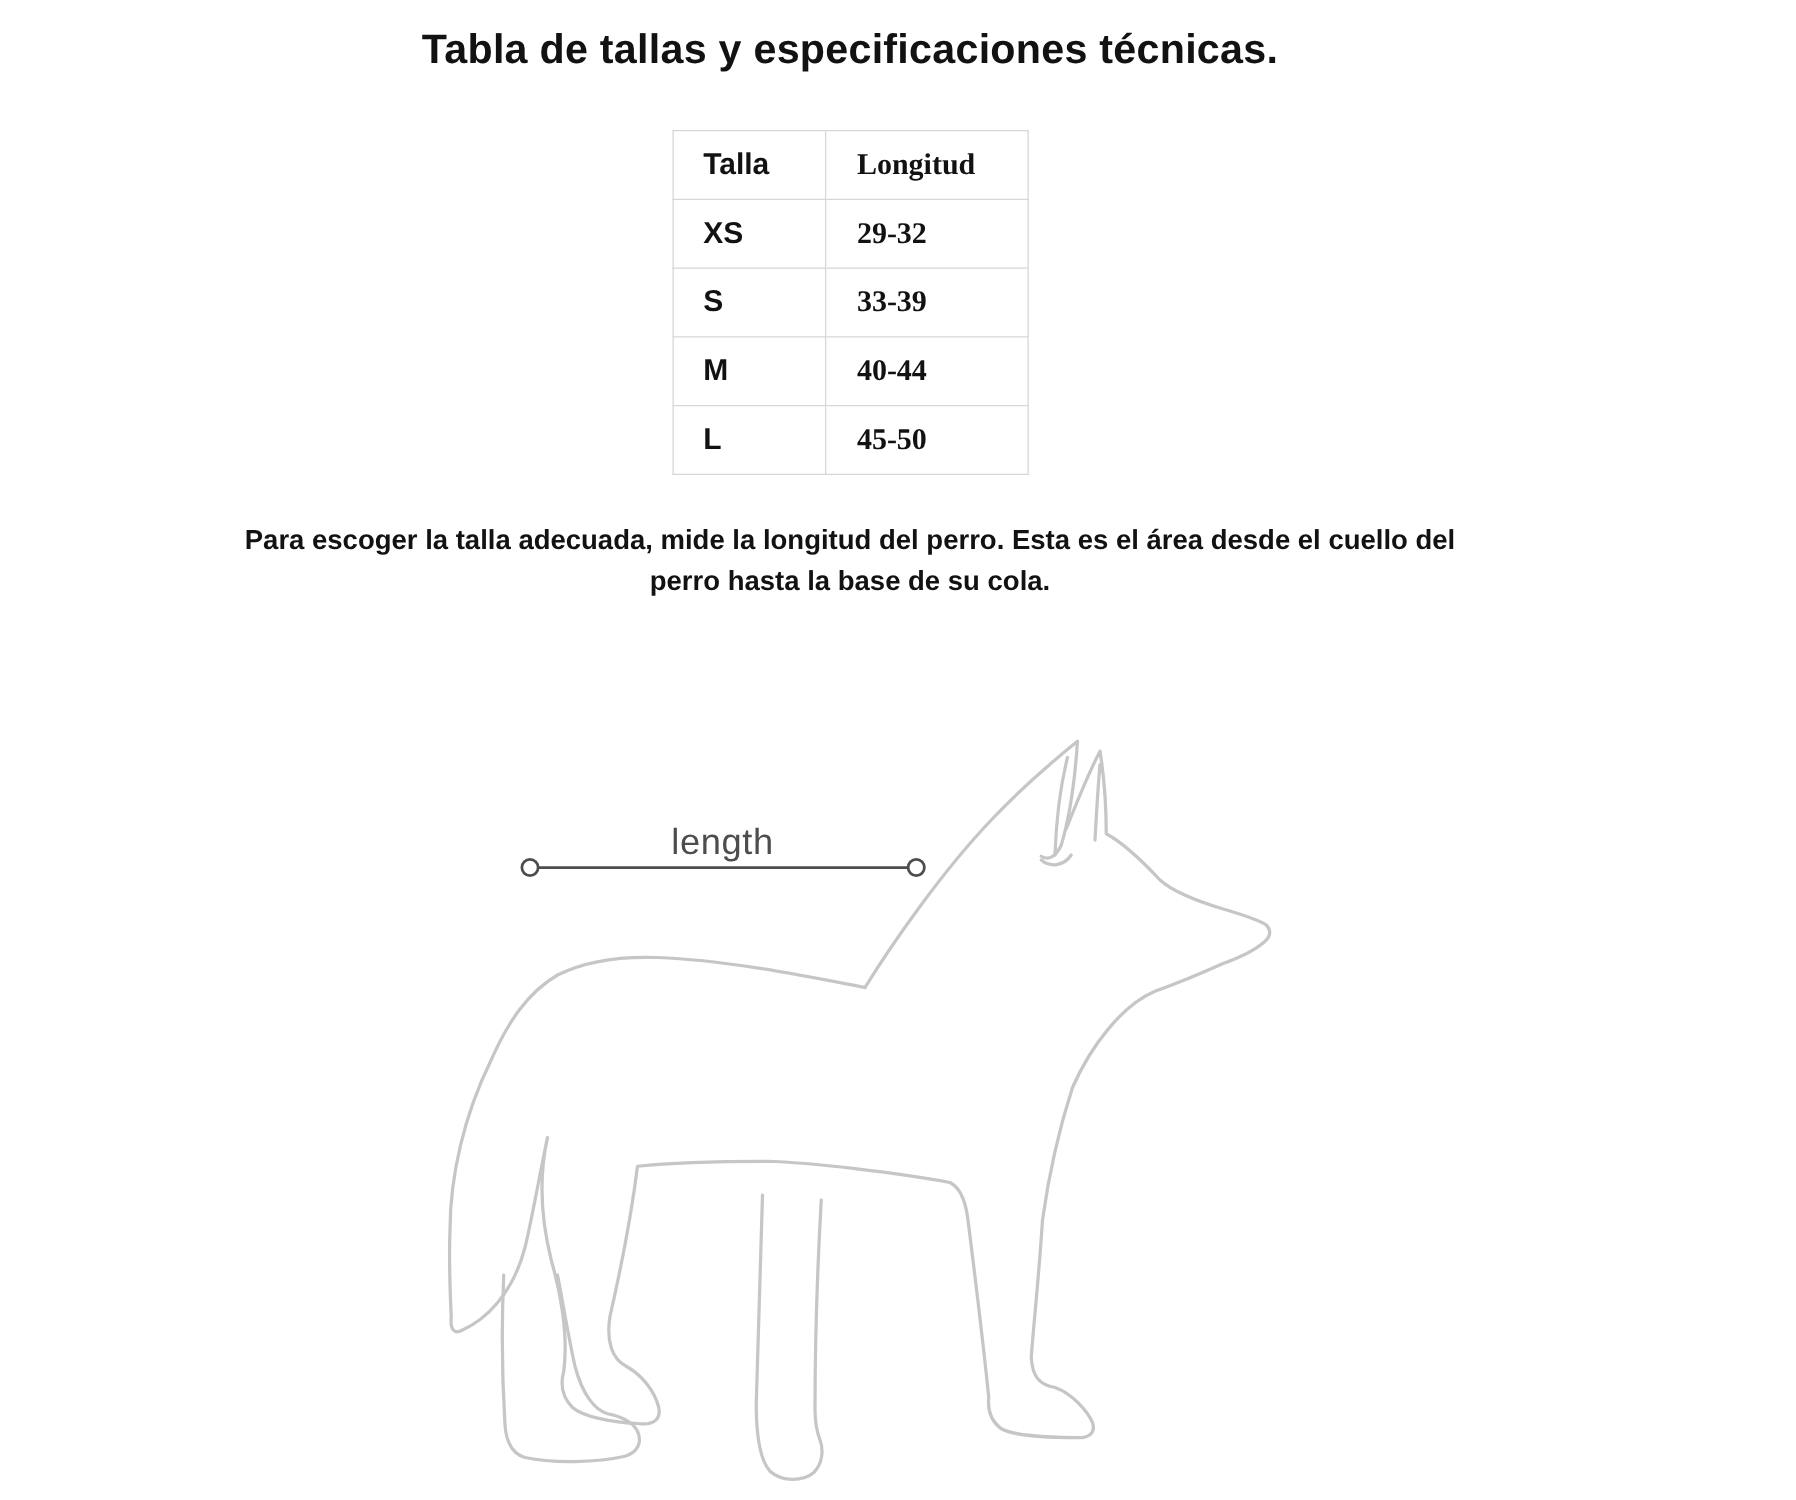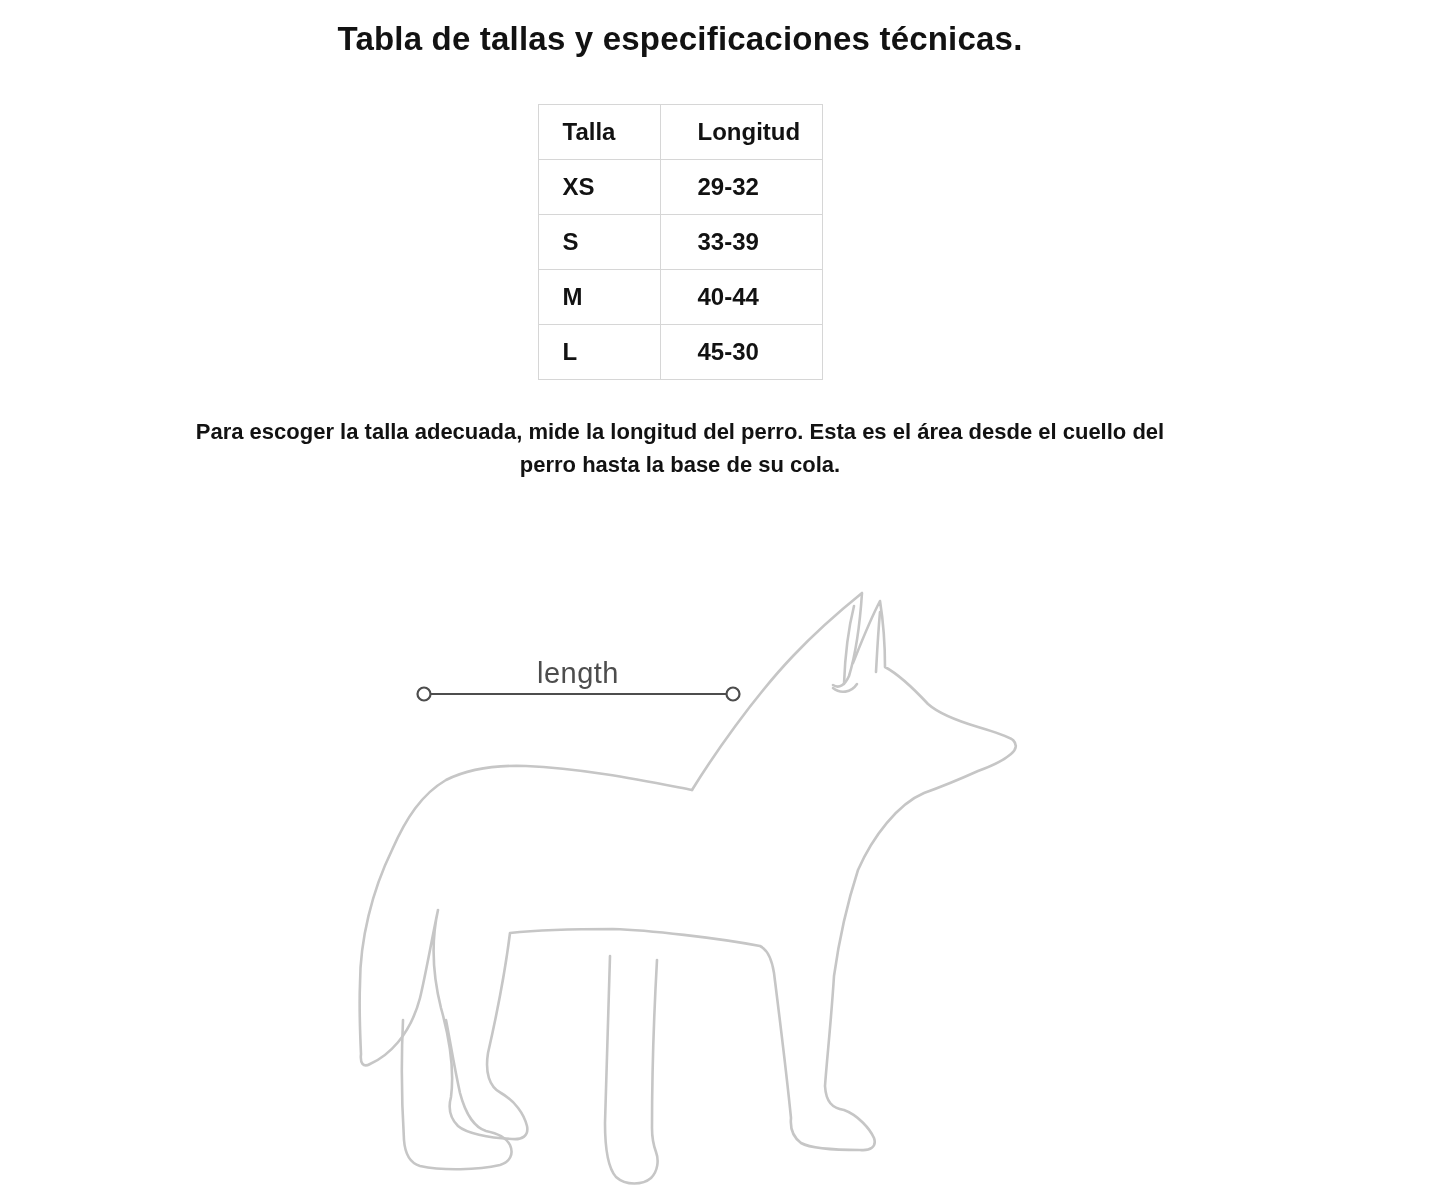--- a/index.html
+++ b/index.html
@@ -35,21 +35,21 @@
     border:1px solid var(--table-border);
     height:55px;
     text-align:left;
     vertical-align:middle;
     font-size:24px;
     font-weight:bold;
     color:var(--ink);
     padding-left:24px;
   }
   .size-table th:first-child,.size-table td:first-child{width:122px;}
-  .size-table th:last-child,.size-table td:last-child{width:162px;padding-left:37px;}
+  .size-table th:last-child,.size-table td:last-child{width:162px;padding-left:25px;font-family:Liberation Serif, serif;}
   .instructions{
     margin-top:35px;
     text-align:center;
     font-size:22px;
     font-weight:bold;
     line-height:33px;
     color:var(--ink);
   }
   .instructions span{display:block;}
   .figure{
@@ -106,21 +106,21 @@
         <tr>
           <td>S</td>
           <td>33-39</td>
         </tr>
         <tr>
           <td>M</td>
           <td>40-44</td>
         </tr>
         <tr>
           <td>L</td>
-          <td>45-30</td>
+          <td>45-50</td>
         </tr>
       </tbody>
   </table>
 
   <p class="instructions">
     <span>Para escoger la talla adecuada, mide la longitud del perro. Esta es el área desde el cuello del</span>
     <span>perro hasta la base de su cola.</span>
   </p>
 
   <svg class="figure" viewBox="0 0 680 618" width="680" height="618" aria-hidden="true">

